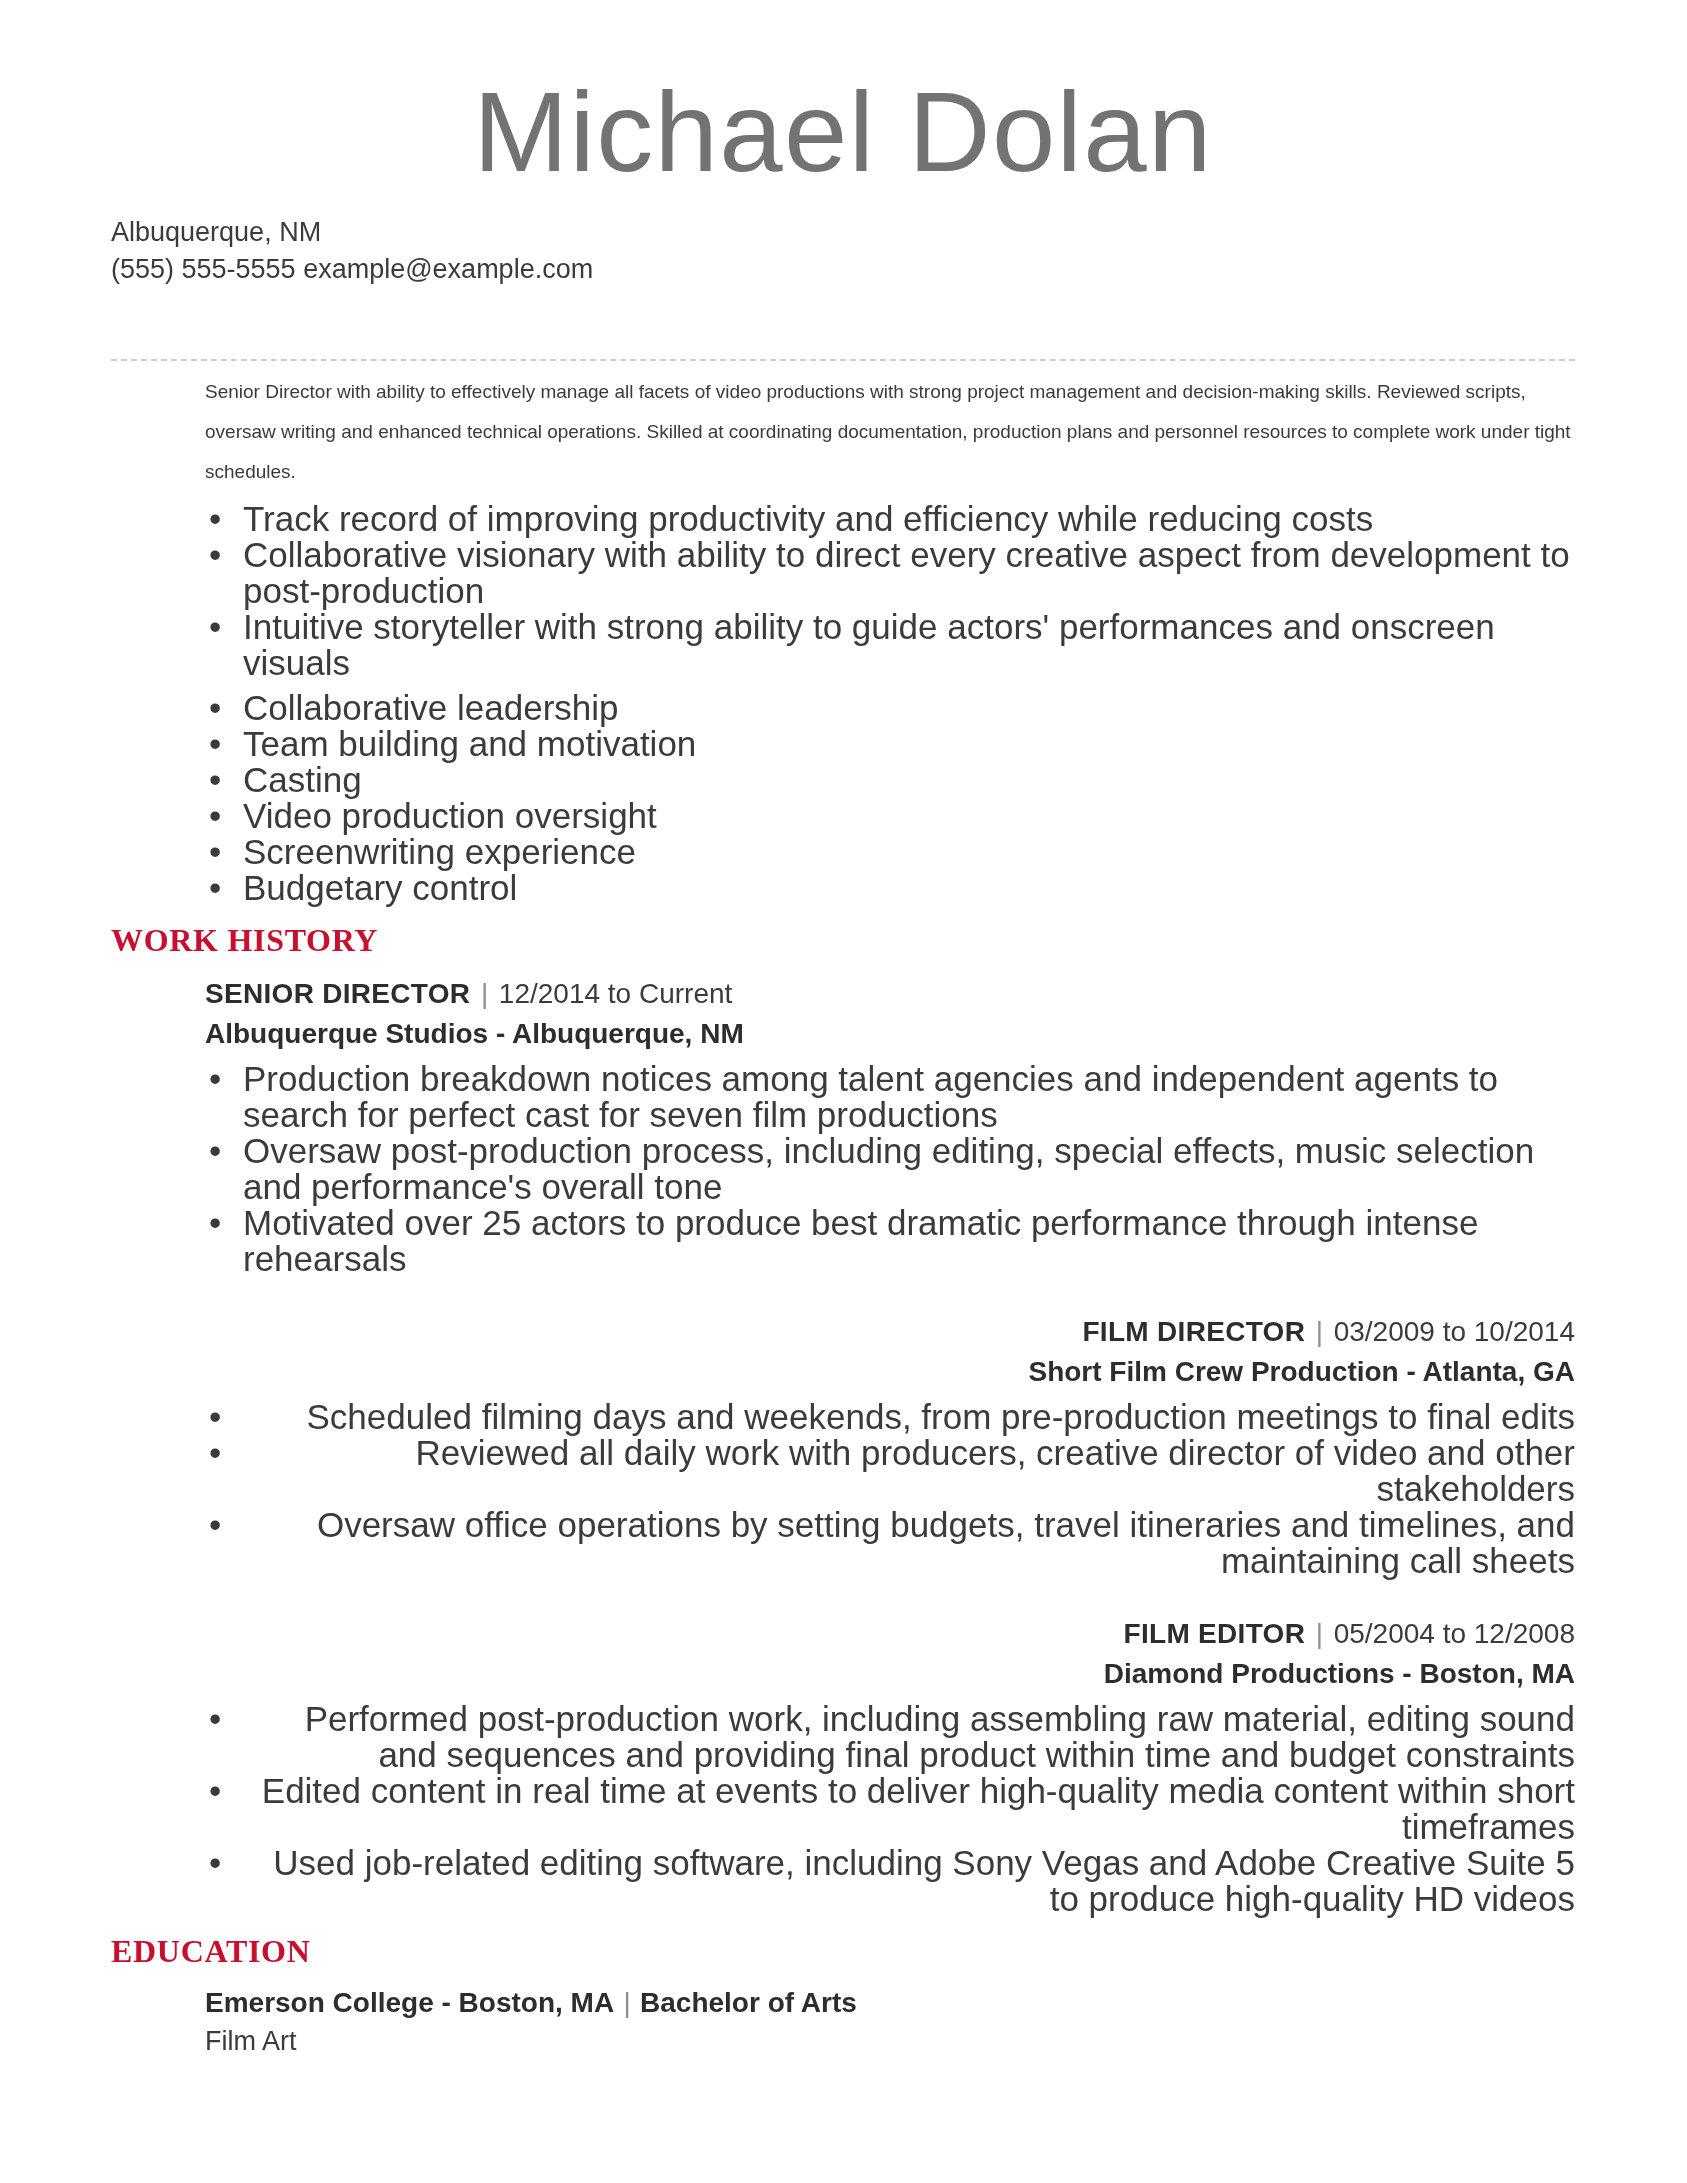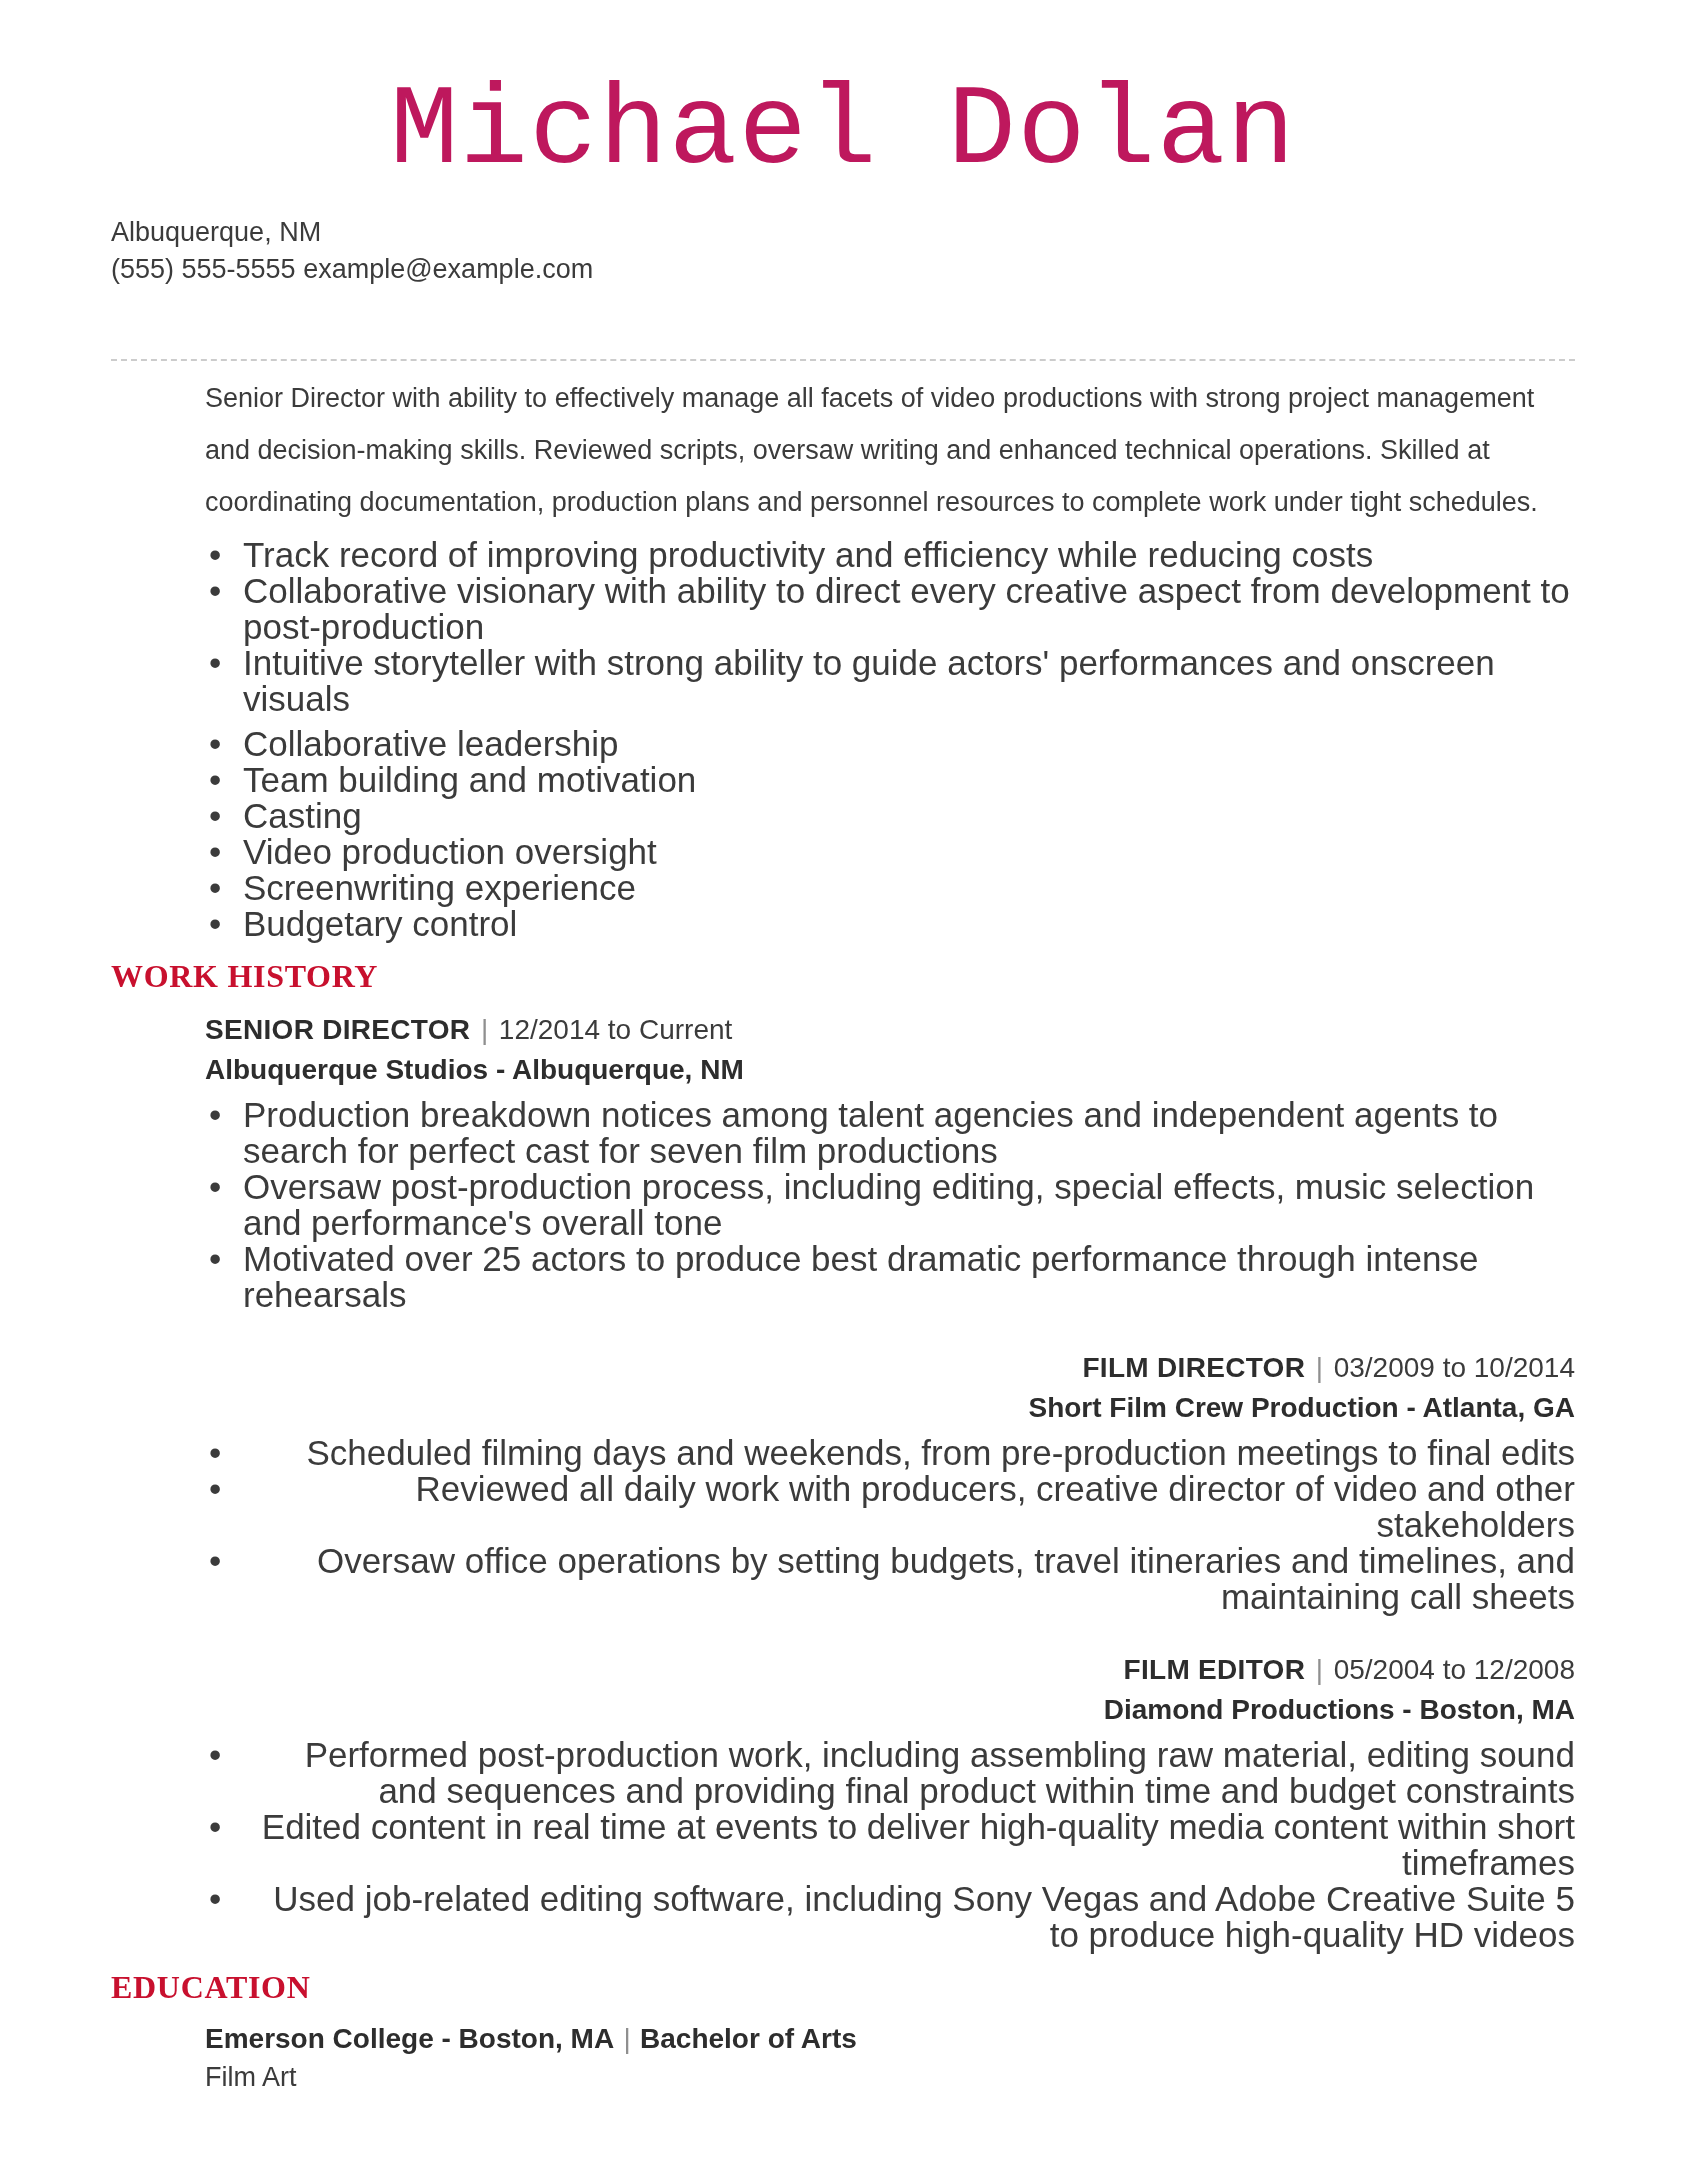--- a/index.html
+++ b/index.html
@@ -14,26 +14,26 @@
   }
   .page {
     box-sizing: border-box;
     width: 1687px;
     height: 2183px;
     padding: 74px 112px 0 111px;
   }
 
   
   .name {
-    font-family: Liberation Mono, monospace;
+    font-family: Liberation Sans, sans-serif;
     font-weight: 400;
     font-size: 114px;
     line-height: 1.02;
     text-align: center;
-    color: #be185d;
+    color: #737373;
     letter-spacing: 1.3px;
   }
   .contact {
     margin-top: 24px;
     text-align: left;
     font-size: 27px;
     line-height: 37px;
     color: #3b3b3b;
   }
   .divider {
@@ -49,22 +49,22 @@
     font-weight: 700;
     font-size: 32px;
     line-height: 1.12;
     letter-spacing: 0.7px;
     color: #c8102e;
   }
 
   
   .summary-text {
     margin: 10.6px 0 0 94px;
-    font-size: 27px;
-    line-height: 52px;
+    font-size: 19px;
+    line-height: 40px;
   }
   ul.bullet-list {
     list-style: none;
     margin: 9.3px 0 0 94px;
     padding: 0;
   }
   ul.bullet-list li {
     position: relative;
     padding-left: 38px;
     font-size: 35px;

